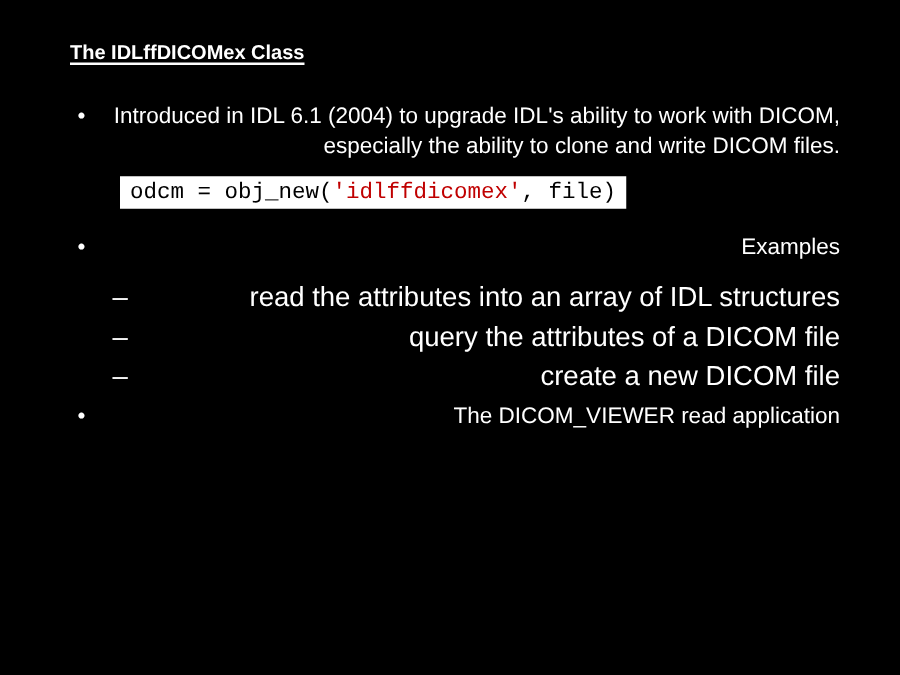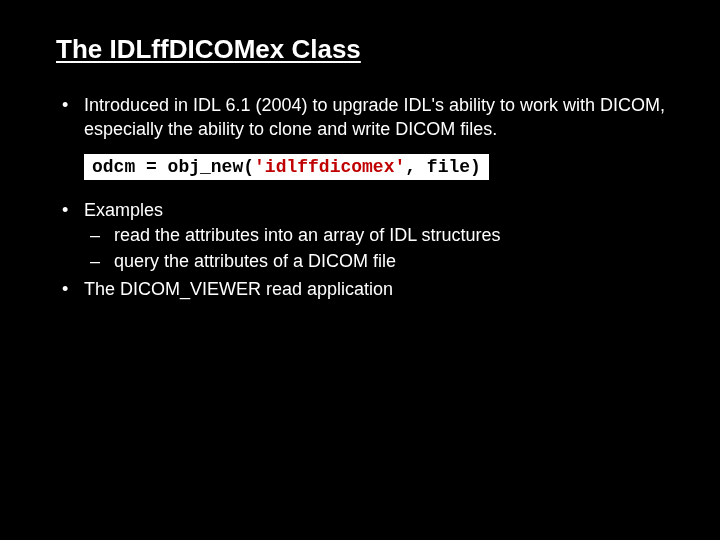--- a/index.html
+++ b/index.html
@@ -10,65 +10,65 @@
     background: #000;
     color: #fff;
     font-family: Arial, Helvetica, sans-serif;
     overflow: hidden;
   }
   .slide {
     box-sizing: border-box;
     padding: 28px 48px 28px 56px;
   }
   .title {
-    font-size: 26px;
+    font-size: 16px;
     font-weight: bold;
     margin: 6px 0 28px 0;
     text-decoration: underline;
     text-underline-offset: 3px;
     text-decoration-thickness: 2px;
   }
   ul.bullets {
     list-style: none;
     margin: 0;
     padding: 0;
     font-size: 18px;
     line-height: 1.35;
   }
   ul.bullets > li {
     position: relative;
     padding-left: 28px;
     margin-bottom: 4px;
+    text-align: right;
   }
   ul.bullets > li::before {
     content: "•";
     position: absolute;
     left: 6px;
     top: 0;
   }
   ul.sub {
     list-style: none;
-    margin: 1px 0 2px 0;
+    margin: 14px 0 2px 0;
     padding: 0;
-    font-size: 18px;
+    font-size: 22px;
   }
   ul.sub > li {
     position: relative;
     padding-left: 30px;
     margin-bottom: 2px;
   }
   ul.sub > li::before {
     content: "–";
     position: absolute;
     left: 6px;
     top: 0;
   }
   .code-wrap {
-    margin: 12px 0 18px 28px;
-    font-weight: bold;
+    margin: 12px 0 18px 40px;
   }
   .code {
     display: inline-block;
     background: #fff;
     color: #000;
     font-family: "Courier New", Courier, monospace;
     font-size: 18px;
     padding: 3px 8px;
   }
   .code .str {
@@ -93,20 +93,21 @@
       <span>odcm = obj_new(</span><span class="str">'idlffdicomex'</span><span>, file)</span>
     </span>
   </div>
 
   <ul class="bullets">
     <li>
       <span>Examples</span>
       <ul class="sub">
         <li><span>read the attributes into an array of IDL structures</span></li>
         <li><span>query the attributes of a DICOM file</span></li>
+        <li><span>create a new DICOM file</span></li>
       </ul>
     </li>
     <li>
       <span>The DICOM_VIEWER read application</span>
     </li>
   </ul>
 
 </div>
 
 </body></html>

